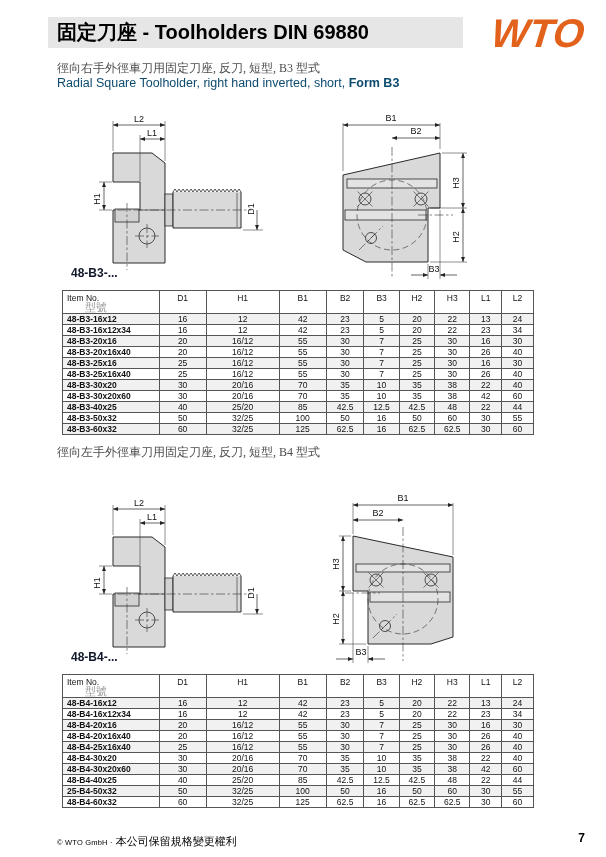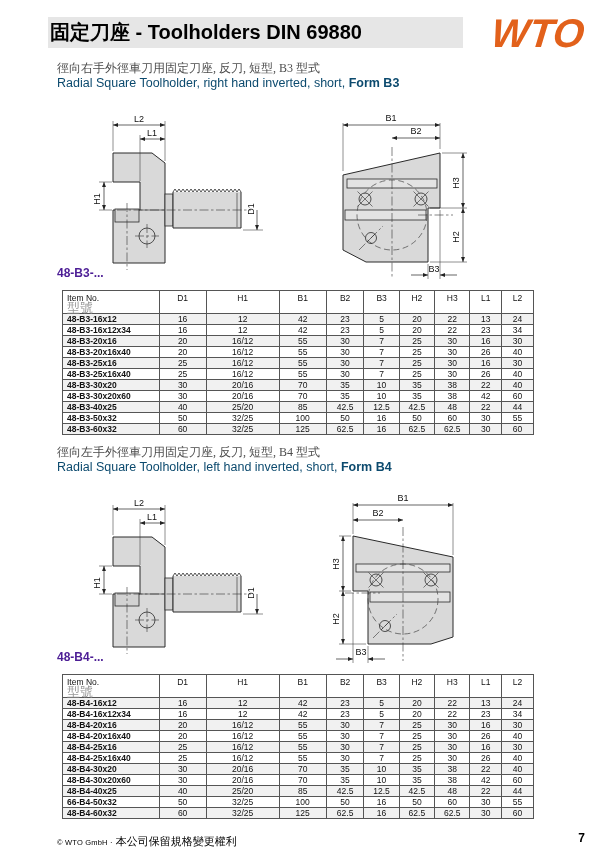--- a/index.html
+++ b/index.html
@@ -1,36 +1,36 @@
 <!DOCTYPE html>
 <html><head>
 <meta charset="utf-8">
 <style>
   html,body{margin:0;padding:0;background:#fff;}
   .page{position:relative;width:606px;height:857px;background:#fff;overflow:hidden;
         font-family:"Liberation Sans","DejaVu Sans",sans-serif;color:#111;}
   
   .titlebar{position:absolute;left:48px;top:17px;width:415px;height:31px;background:#e6e6e6;}
-  .titlebar .t{display:block;padding-left:2px;line-height:31px;font-size:20px;font-weight:bold;color:#000;white-space:nowrap;}
+  .titlebar .t{display:block;padding-left:9px;line-height:31px;font-size:20px;font-weight:bold;color:#000;white-space:nowrap;}
   .logo{position:absolute;left:474px;top:12px;width:128px;height:42px;
         font-size:40px;font-weight:bold;font-style:italic;color:#e2611b;
         transform:skewX(-6deg);letter-spacing:0px;line-height:42px;text-align:center;}
   
   .sec{position:absolute;left:57px;width:549px;}
   .sub-zh{position:absolute;left:0;top:0;font-size:12px;color:#4c4c4c;white-space:nowrap;
           font-family:"Liberation Serif","DejaVu Serif",serif;}
   .sub-en{position:absolute;left:0;top:16px;font-size:12.5px;color:#0c4a6e;white-space:nowrap;}
   .svg-side{position:absolute;left:-2px;top:45px;}
   .svg-front{position:absolute;left:276px;top:45px;}
-  .model{position:absolute;left:0;top:206px;font-size:12px;font-weight:bold;color:#4c1d95;}
+  .model{position:absolute;left:14px;top:206px;font-size:12px;font-weight:bold;color:#0f172a;}
   .dim-table{position:absolute;left:5px;top:230px;width:472px;border-collapse:collapse;border:1px solid #222;}
   .dim-table th,.dim-table td{border:1px solid #555;}
   .dim-table th{font-weight:normal;font-size:8.5px;text-align:center;vertical-align:top;padding:2px 2px 1px;line-height:10px;background:#fff;}
   .dim-table th.item-col{text-align:left;padding-left:4px;}
-  .dim-table th .sub{font-size:13px;color:#999;line-height:9px;font-weight:normal;}
+  .dim-table th .sub{font-size:11px;color:#999;line-height:9px;font-weight:normal;margin-left:18px;}
   .dim-table td{font-size:8.5px;text-align:center;padding:0 2px;height:10px;line-height:10px;}
   .dim-table td.item-col{text-align:left;font-weight:bold;padding-left:4px;white-space:nowrap;margin-left:12px;}
   .dim-table tbody tr:nth-child(odd){background:#f1f1f1;}
   
   svg{font-family:"Liberation Sans","DejaVu Sans",sans-serif;}
   .body-fill{fill:#d9d9d9;stroke:#2a2a2a;stroke-width:1;}
   .part-fill{fill:#d2d2d2;stroke:#2a2a2a;stroke-width:.8;}
   .groove{fill:#e3e3e3;stroke:#2a2a2a;stroke-width:.8;}
   .edge{stroke:#2a2a2a;stroke-width:.8;fill:none;}
   .thin{stroke:#2a2a2a;stroke-width:.6;fill:none;}
@@ -305,21 +305,20 @@
             <td>62.5</td>
             <td>30</td>
             <td>60</td>
           </tr>
         </tbody>
       </table>
   </div>
 
   <div class="sec" style="top:444px;height:380px;">
     <div class="sub-zh">徑向左手外徑車刀用固定刀座, 反刀, 短型, B4 型式</div>
-    <div class="sub-en"><span>Radial Square Toolholder, left hand inverted, short, </span><b>Form B4</b></div>
 
     <svg class="svg-side" width="280" height="170" viewBox="0 0 280 170">
       <defs>
         <marker id="arC" viewBox="0 0 10 10" refX="9" refY="5" markerWidth="8" markerHeight="8" orient="auto-start-reverse">
           <path d="M0,1.5 L9,5 L0,8.5 Z" fill="#222"></path>
         </marker>
       </defs>
       <path class="body-fill" d="M58,48 L97,48 L110,58 L110,158 L58,158 L58,105 L85,105 L85,77 L58,77 Z"></path>
       <line class="thin" x1="85" y1="105" x2="110" y2="105"></line>
       <rect class="part-fill" x="60" y="104" width="24" height="13"></rect>
@@ -466,32 +465,20 @@
             <td>16/12</td>
             <td>55</td>
             <td>30</td>
             <td>7</td>
             <td>25</td>
             <td>30</td>
             <td>26</td>
             <td>40</td>
           </tr>
           <tr>
-            <td class="item-col">48-B4-25x16</td>
-            <td>25</td>
-            <td>16/12</td>
-            <td>55</td>
-            <td>30</td>
-            <td>7</td>
-            <td>25</td>
-            <td>30</td>
-            <td>16</td>
-            <td>30</td>
-          </tr>
-          <tr>
             <td class="item-col">48-B4-25x16x40</td>
             <td>25</td>
             <td>16/12</td>
             <td>55</td>
             <td>30</td>
             <td>7</td>
             <td>25</td>
             <td>30</td>
             <td>26</td>
             <td>40</td>
@@ -526,21 +513,21 @@
             <td>25/20</td>
             <td>85</td>
             <td>42.5</td>
             <td>12.5</td>
             <td>42.5</td>
             <td>48</td>
             <td>22</td>
             <td>44</td>
           </tr>
           <tr>
-            <td class="item-col">66-B4-50x32</td>
+            <td class="item-col">25-B4-50x32</td>
             <td>50</td>
             <td>32/25</td>
             <td>100</td>
             <td>50</td>
             <td>16</td>
             <td>50</td>
             <td>60</td>
             <td>30</td>
             <td>55</td>
           </tr>

